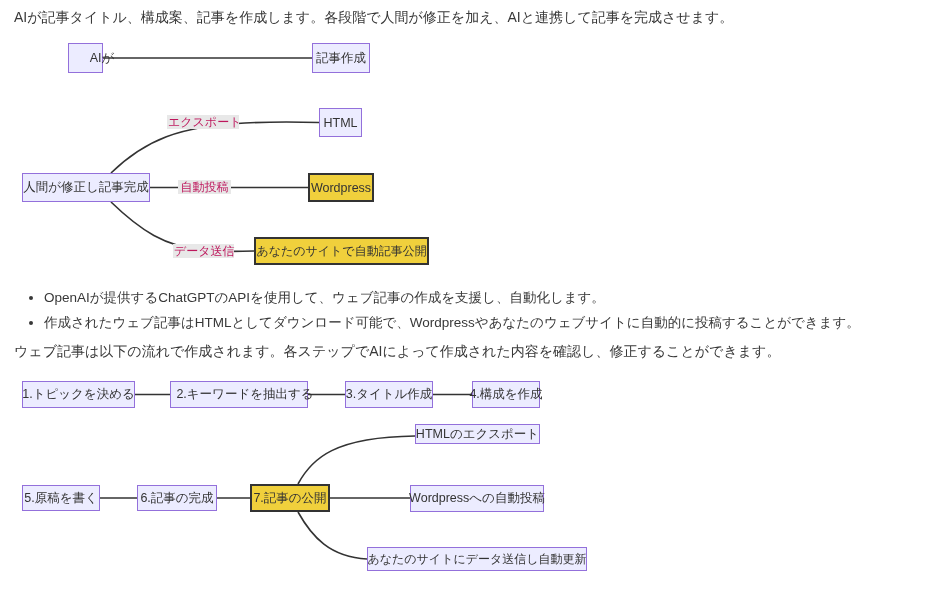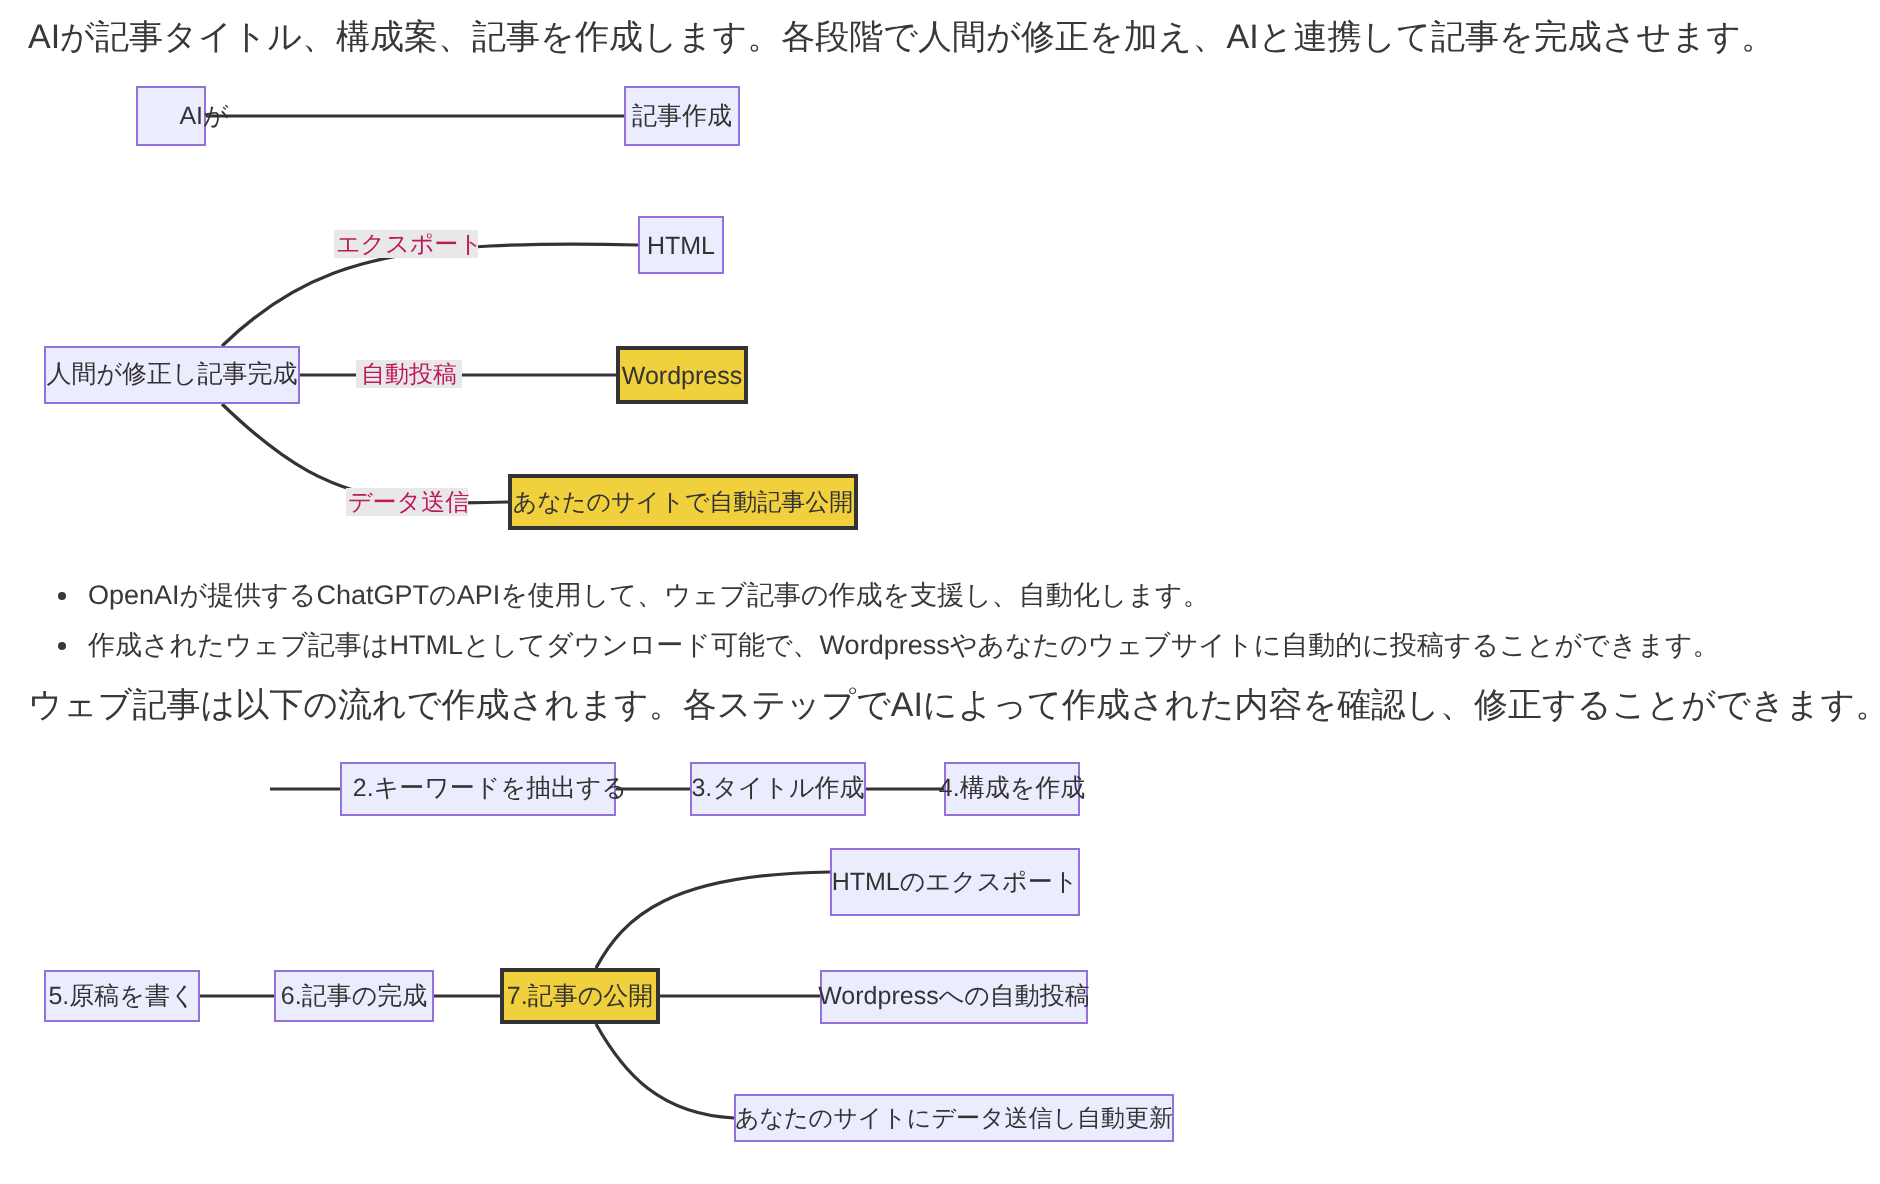--- a/index.html
+++ b/index.html
@@ -1,21 +1,21 @@
 <!DOCTYPE html>
 <html><head>
 <meta charset="utf-8">
 <style>
   html,body{margin:0;padding:0;}
   body{
     width:940px;height:592px;position:relative;overflow:hidden;
     background:#ffffff;color:#383838;
     font-family:"Liberation Sans","DejaVu Sans",sans-serif;
   }
-  .para{position:absolute;font-size:17px;line-height:1.45;white-space:nowrap;}
+  .para{position:absolute;font-size:14px;line-height:1.45;white-space:nowrap;}
   #intro{left:14px;top:7px;}
   #flow-intro{left:14px;top:341px;}
   #bullets{position:absolute;left:14px;top:289px;margin:0;padding:0 0 0 30px;font-size:13.5px;}
   #bullets li{margin:0 0 6px 0;line-height:1.4;white-space:nowrap;}
   .diagram{position:absolute;}
   #diagram1{left:0;top:40px;width:470px;height:240px;}
   #diagram2{left:0;top:375px;width:630px;height:215px;}
   svg.edges{position:absolute;left:0;top:0;}
   svg.edges path{stroke:#333333;stroke-width:1.6;fill:none;}
   .node{
@@ -65,22 +65,23 @@
   <svg class="edges" width="630" height="215" viewBox="0 0 630 215">
     <path d="M135,19.5 L170,19.5"></path>
     <path d="M308,19.5 L345,19.5"></path>
     <path d="M433,19.5 L472,19.5"></path>
     <path d="M100,123 L137,123"></path>
     <path d="M217,123 L250,123"></path>
     <path d="M298,109 C312,83 335,62 415,61"></path>
     <path d="M330,123 L410,123"></path>
     <path d="M298,137 C312,162 330,182 367,184"></path>
   </svg>
+  <div class="node" style="left:22px;top:6px;width:113px;height:27px;">1.トピックを決める</div>
   <div class="node" style="left:170px;top:6px;width:138px;height:27px;padding-left:12px;">2.キーワードを抽出する</div>
   <div class="node" style="left:345px;top:6px;width:88px;height:27px;">3.タイトル作成</div>
   <div class="node" style="left:472px;top:6px;width:68px;height:27px;">4.構成を作成</div>
   <div class="node" style="left:22px;top:110px;width:78px;height:26px;">5.原稿を書く</div>
   <div class="node" style="left:137px;top:110px;width:80px;height:26px;">6.記事の完成</div>
   <div class="node hl" style="left:250px;top:109px;width:80px;height:28px;">7.記事の公開</div>
-  <div class="node" style="left:415px;top:49px;width:125px;height:34px;">HTMLのエクスポート</div>
+  <div class="node" style="left:415px;top:49px;width:125px;height:20px;">HTMLのエクスポート</div>
   <div class="node" style="left:410px;top:110px;width:134px;height:27px;">Wordpressへの自動投稿</div>
   <div class="node" style="left:367px;top:172px;width:220px;height:24px;font-size:12px;">あなたのサイトにデータ送信し自動更新</div>
 </div>
 
 </body></html>

